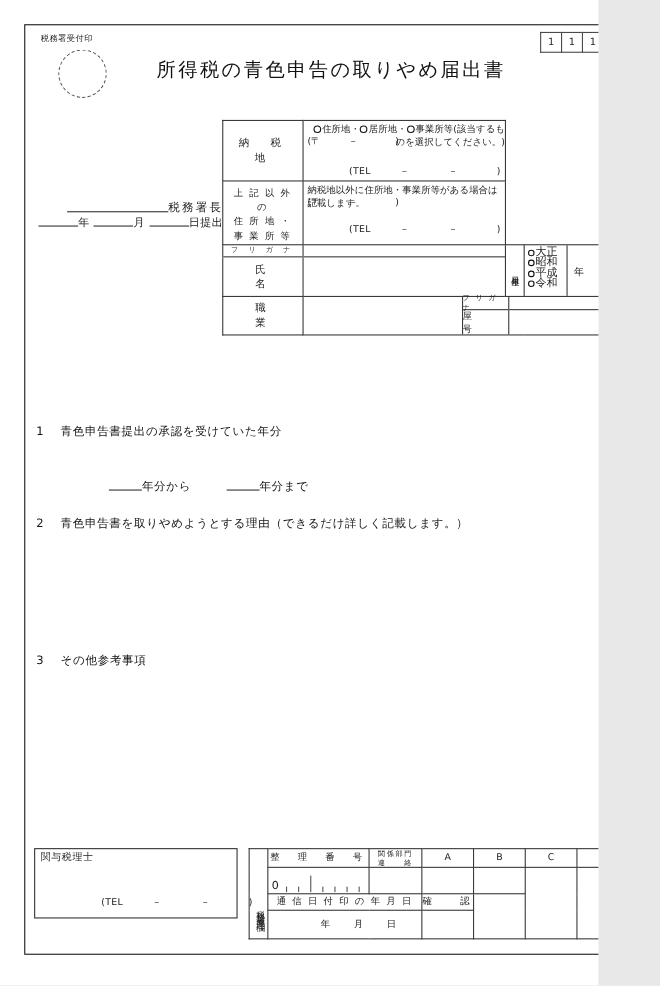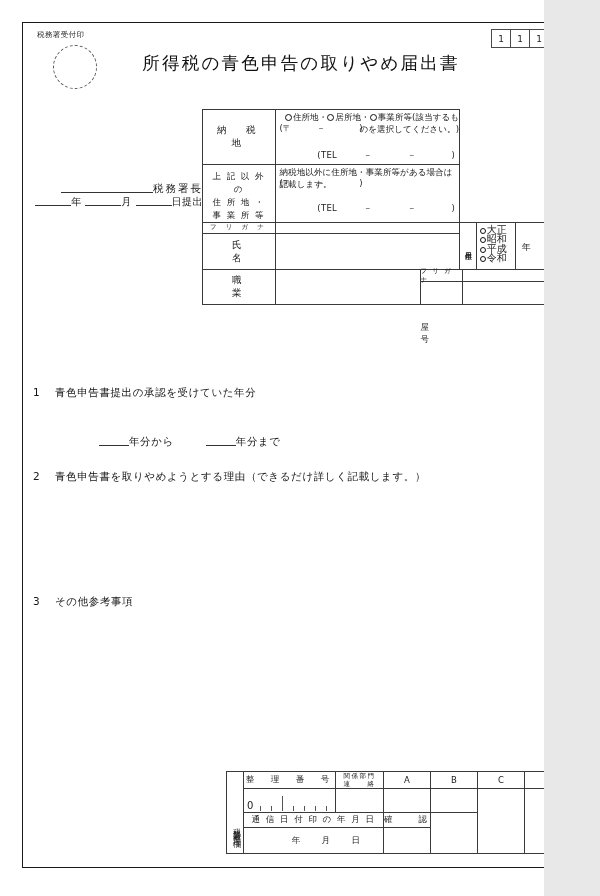--- a/index.html
+++ b/index.html
@@ -242,21 +242,21 @@
                 <span class="lbl-spread" style="letter-spacing:4px;">職　　　　業</span>
               </div>
         </td>
         <td colspan="3" style="padding:0;">
           <div style="display:flex;height:34px;">
             <div style="width:145px;border-right:1px solid #3a3a3a;"></div>
             <div style="width:42px;border-right:1px solid #3a3a3a;display:flex;flex-direction:column;">
               <div style="height:12px;border-bottom:1px solid #3a3a3a;display:flex;align-items:center;justify-content:center;">
                 <span style="font-size:6.5px;letter-spacing:1.5px;">フ リ ガ ナ</span>
               </div>
-              <div style="flex:1;display:flex;align-items:center;justify-content:center;margin-top:40px;">
+              <div style="flex:1;display:flex;align-items:center;justify-content:center;">
                 <span style="font-size:8.5px;letter-spacing:3px;">屋　　号</span>
               </div>
             </div>
             <div style="flex:1;display:flex;flex-direction:column;">
               <div style="height:12px;border-bottom:1px solid #3a3a3a;"></div>
               <div style="flex:1;"></div>
             </div>
           </div>
         </td>
       </tr>
@@ -277,20 +277,24 @@
     <div class="txt body-txt" style="left:10px;top:448px;">
       <span style="display:inline-block;width:22px;">2</span><span>青色申告書を取りやめようとする理由（できるだけ詳しく記載します。）</span>
     </div>
     <div style="position:absolute;left:30px;top:468px;width:500px;height:100px;"></div>
 
     <div class="txt body-txt" style="left:10px;top:573px;">
       <span style="display:inline-block;width:22px;">3</span><span>その他参考事項</span>
     </div>
     <div style="position:absolute;left:30px;top:594px;width:500px;height:140px;"></div>
 
+    <div id="zeirishi-box">
+      <div class="txt" id="zeirishi-label">関与税理士</div>
+      <div class="txt" id="zeirishi-tel">(TEL　　　－　　　　－　　　　)</div>
+    </div>
 
     <table id="proc-table">
       <tbody>
           <tr>
         <td rowspan="4" style="width:17px;border:1px solid #3a3a3a;"></td>
         <td class="proc-head" style="width:92px;">整　理　番　号</td>
         <td style="width:48px;">
           <div class="two-line">
             <div>関係部門</div>
             <div>連　　絡</div>

